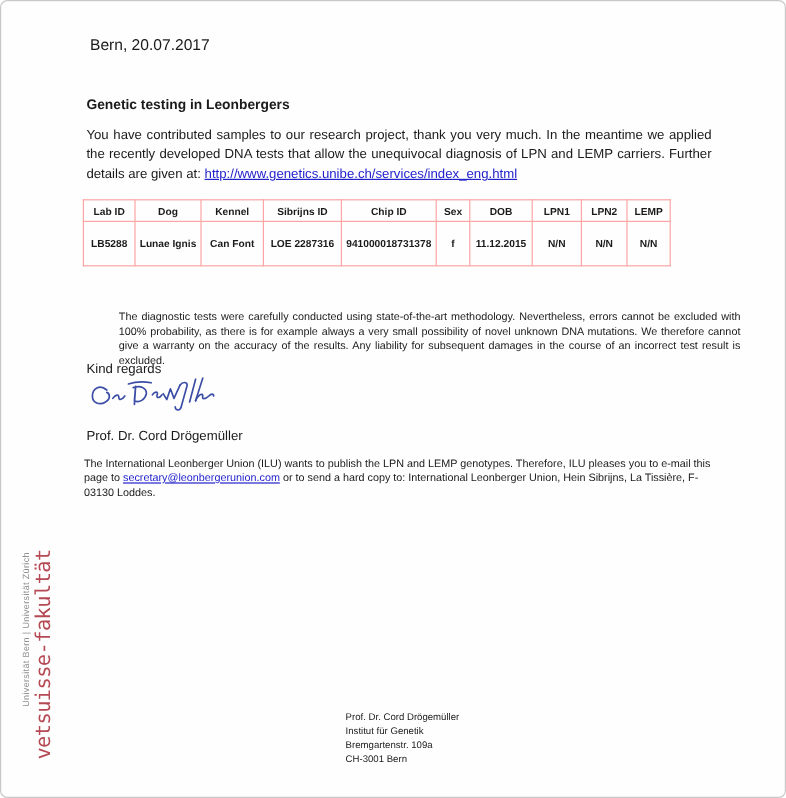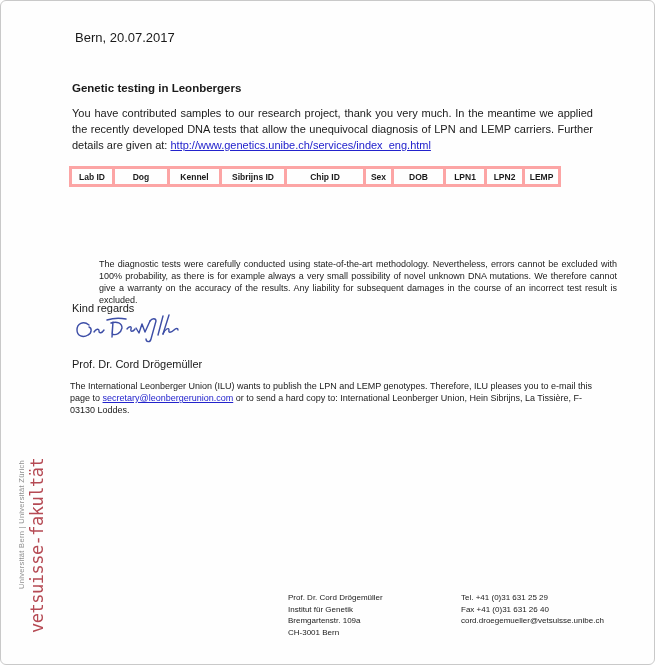--- a/index.html
+++ b/index.html
@@ -18,21 +18,21 @@
   .intro {
     position: absolute; left: 71px; top: 104px; width: 521px;
     font-size: 11px; line-height: 16px; text-align: justify;
   }
   a.doc-link { color: #2222cc; text-decoration: underline; cursor: pointer; }
   .results {
     position: absolute; left: 68px; top: 165px;
     border-collapse: collapse; table-layout: fixed;
   }
   .results th, .results td {
-    border: 3px solid #fca5a5;
+    border: 1px solid #fca5a5;
     font-size: 8.5px; font-weight: bold; text-align: center; vertical-align: middle;
     overflow: hidden; white-space: nowrap;
   }
   .results thead tr { height: 18px; }
   .results tbody tr { height: 37px; }
   .disclaimer {
     position: absolute; left: 69px; top: 257px; width: 518px;
     font-size: 9px; line-height: 12px; text-align: justify; margin-left: 29px;
   }
   .closing { position: absolute; left: 71px; top: 301px; font-size: 11px; text-align: right; }
@@ -88,20 +88,32 @@
         <th>Sibrijns ID</th>
         <th>Chip ID</th>
         <th>Sex</th>
         <th>DOB</th>
         <th>LPN1</th>
         <th>LPN2</th>
         <th>LEMP</th>
       </tr>
     </thead>
     <tbody>
+      <tr>
+        <td>LB5288</td>
+        <td>Lunae Ignis</td>
+        <td>Can Font</td>
+        <td>LOE 2287316</td>
+        <td>941000018731378</td>
+        <td>f</td>
+        <td>11.12.2015</td>
+        <td>N/N</td>
+        <td>N/N</td>
+        <td>N/N</td>
+      </tr>
     </tbody>
   </table>
 
   <p class="disclaimer">The diagnostic tests were carefully conducted using state-of-the-art methodology. Nevertheless, errors cannot be excluded with 100% probability, as there is for example always a very small possibility of novel unknown DNA mutations. We therefore cannot give a warranty on the accuracy of the results. Any liability for subsequent damages in the course of an incorrect test result is excluded.</p>
 
   <div class="closing">Kind regards</div>
 
   <svg class="signature" viewBox="0 0 125 40" xmlns="http://www.w3.org/2000/svg">
     <g fill="none" stroke-width="1.4" stroke-linecap="round" stroke-linejoin="round" stroke="#3c4da6">
       <path d="M16,14 C10,9 4,13 4,19 C4,25 10,27 15,24 C19,22 19,17 16,16"></path>
@@ -124,19 +136,14 @@
   <div class="sidebar-affiliation" style="color: rgb(143, 143, 143);">Universität Bern | Universität Zürich</div>
   <div class="sidebar-faculty" style="color: rgb(181, 74, 84);">vetsuisse-fakultät</div>
 
   <div class="footer-address">
     <div>Prof. Dr. Cord Drögemüller</div>
     <div>Institut für Genetik</div>
     <div>Bremgartenstr. 109a</div>
     <div>CH-3001 Bern</div>
   </div>
 
-  <div class="footer-contact">
-    <div>Tel. +41 (0)31 631 25 29</div>
-    <div>Fax +41 (0)31 631 26 40</div>
-    <div>cord.droegemueller@vetsuisse.unibe.ch</div>
-  </div>
 
 </div>
 
 </body></html>

